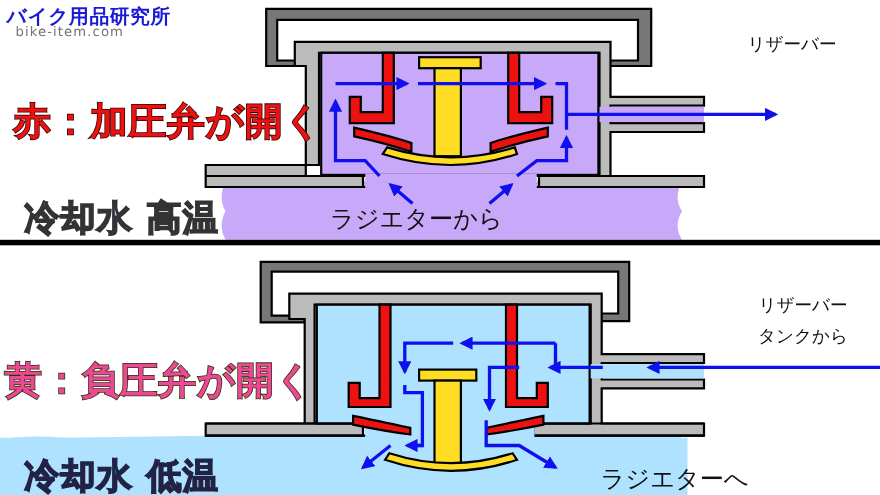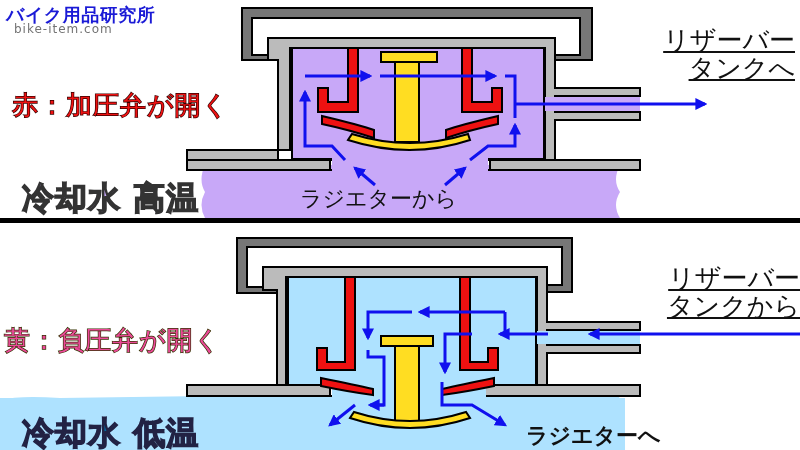--- a/index.html
+++ b/index.html
@@ -1,28 +1,28 @@
 <!DOCTYPE html>
 <html><head>
 <meta charset="utf-8">
 <style>
   html, body { margin:0; padding:0; }
   body { width:800px; height:450px; position:relative; overflow:hidden; background:#ffffff;
          font-family:"DejaVu Sans", "Liberation Sans", sans-serif; }
   .abs { position:absolute; }
   .site-title { left:6px; top:3px; font-size:18px; color:#1a1ad6; font-weight:bold; letter-spacing:0.5px; }
   .site-url { left:14px; top:22px; font-size:12px; color:#737373; font-weight:normal; letter-spacing:1px; }
-  .label-big { font-size:26px; font-weight:normal; white-space:nowrap; letter-spacing:1px; }
+  .label-big { font-size:34px; font-weight:bold; white-space:nowrap; letter-spacing:1px; }
   .label-red { color:#ee1111; -webkit-text-stroke:1.4px #330000; paint-order:stroke fill; left:12px; top:88px; }
   .label-yellow { color:#ec4899; -webkit-text-stroke:1.4px #333300; paint-order:stroke fill; left:4px; top:323px; }
   .label-coolant { font-size:32px; font-weight:bold; white-space:nowrap; letter-spacing:1px; }
   .coolant-hot { color:#c8a8f8; -webkit-text-stroke:1.4px #333333; left:22px; top:177px; }
   .coolant-cold { color:#0369a1; -webkit-text-stroke:1.4px #222244; left:22px; top:412px; }
   .flow-label { font-size:22px; color:#111; white-space:nowrap; }
-  .side-label { font-size:26px; color:#111; white-space:nowrap; line-height:28px; text-align:right;text-decoration:underline; }
+  .side-label { font-size:16px; color:#111; white-space:nowrap; line-height:28px; text-align:center; }
   svg { position:absolute; left:0; top:0; }
 </style>
 </head>
 <body>
 
 <svg width="800" height="450" viewBox="0 0 800 450">
   <defs>
     <marker id="ah" viewBox="0 0 10 10" refX="8" refY="5" markerWidth="4" markerHeight="4" orient="auto">
       <path d="M0,0 L10,5 L0,10 z" fill="#1010ee"></path>
     </marker>
@@ -110,22 +110,21 @@
 </svg>
 
 <div class="abs site-title">バイク用品研究所</div>
 <div class="abs site-url">bike-item.com</div>
 
 <div class="abs label-big label-red">赤：加圧弁が開く</div>
 <div class="abs label-coolant coolant-hot">冷却水 高温</div>
 <div class="abs flow-label" style="left:300px; top:184px;">ラジエターから</div>
 <div class="abs side-label" style="left:645px; top:26px; width:150px;">
   <div>リザーバー</div>
-  <div>タンクへ</div>
 </div>
 
 <div class="abs label-big label-yellow">黄：負圧弁が開く</div>
 <div class="abs label-coolant coolant-cold">冷却水 低温</div>
-<div class="abs flow-label" style="left:526px; top:421px;font-weight:bold;">ラジエターへ</div>
+<div class="abs flow-label" style="left:546px; top:421px;">ラジエターへ</div>
 <div class="abs side-label" style="left:660px; top:264px; width:140px;">
   <div>リザーバー</div>
   <div>タンクから</div>
 </div>
 
 </body></html>

